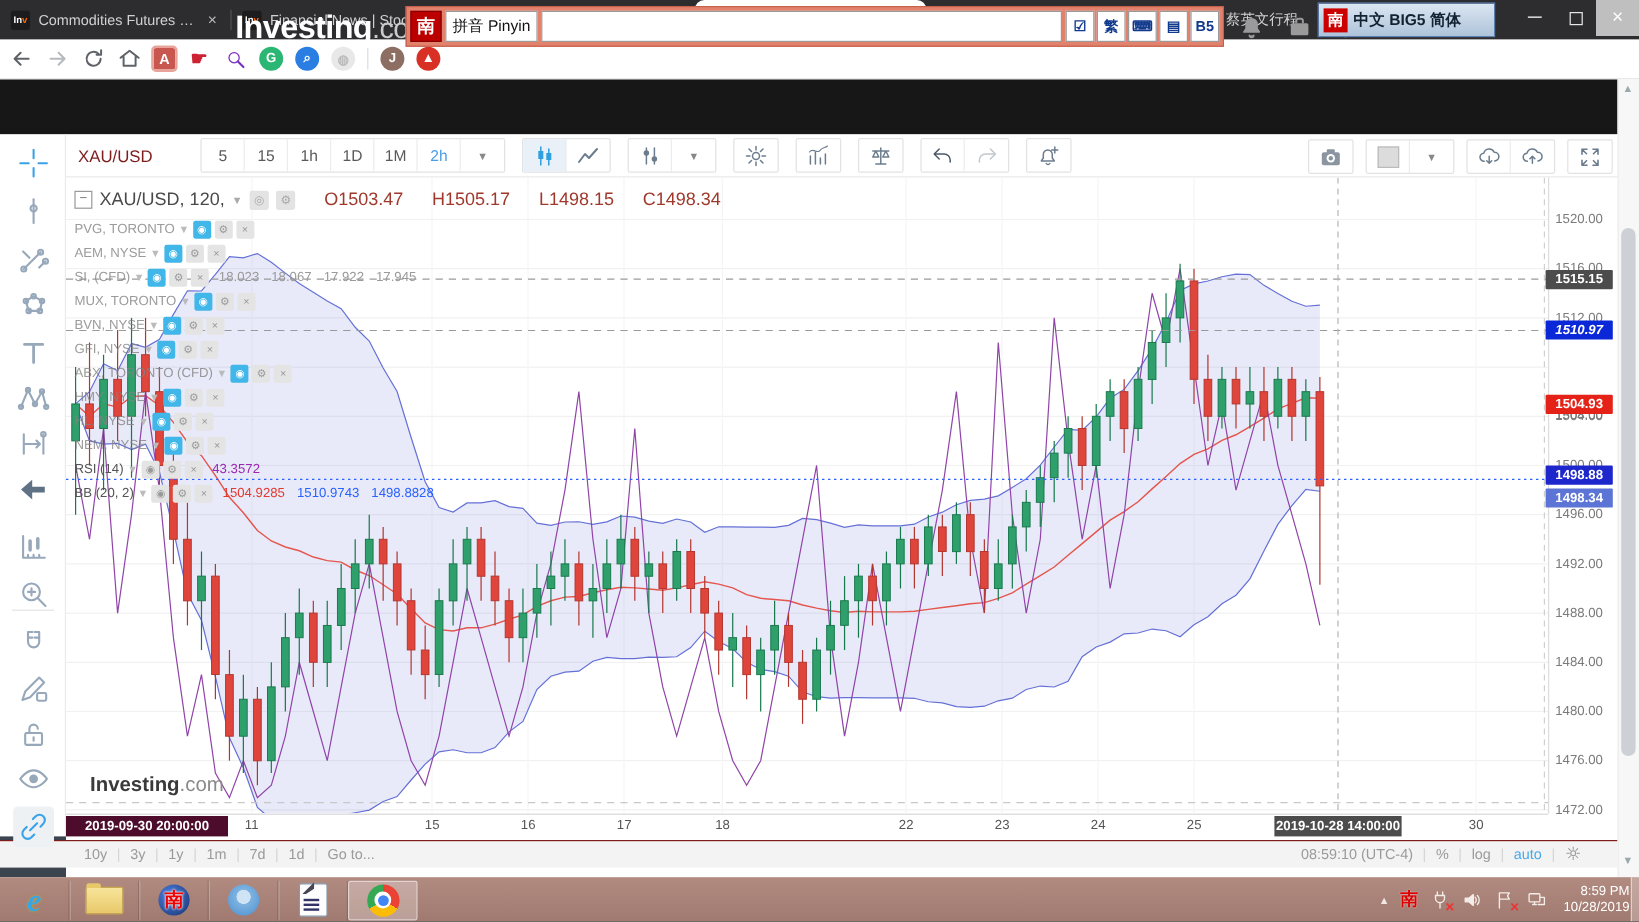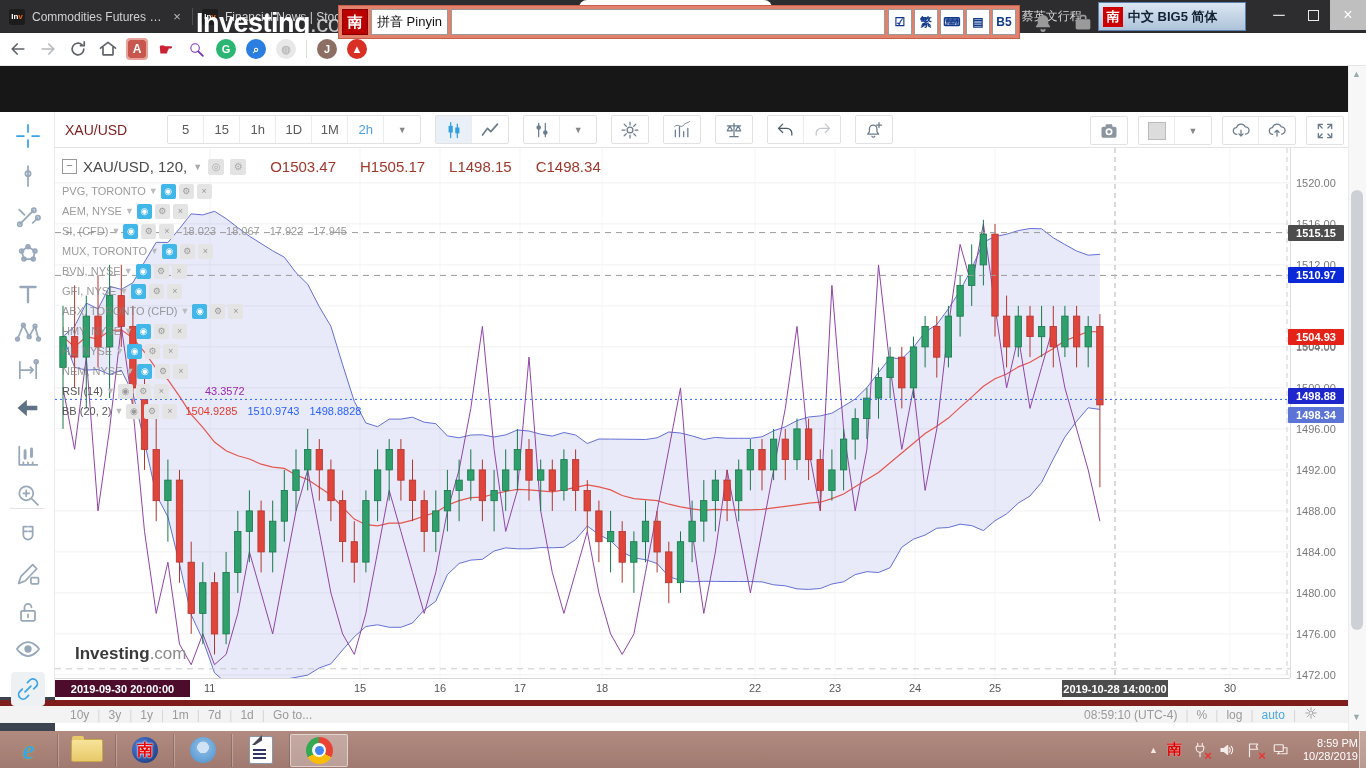--- a/index.html
+++ b/index.html
@@ -98,21 +98,21 @@
   #paxis{left:1290px;top:148px;width:58px;height:530px;background:#fff;border-left:1px solid #ddd;box-sizing:border-box;}
   .ptick{position:absolute;left:1296px;font-size:11px;color:#7a7a7a;z-index:4;}
   .pbadge{position:absolute;left:1288px;width:56px;height:16px;color:#fff;font-size:11px;font-weight:bold;
     display:flex;align-items:center;justify-content:center;z-index:7;border-radius:1px;}
   
   #taxis{left:55px;top:678px;width:1235px;height:22px;background:#fff;border-top:1px solid #d8d8d8;box-sizing:border-box;}
   .ttick{position:absolute;top:682px;font-size:11px;color:#555;z-index:4;}
   .tbadge{position:absolute;top:680px;height:17px;color:#fff;font-size:11px;font-weight:bold;display:flex;
     align-items:center;justify-content:center;z-index:6;}
   
-  #rangebar{left:0;top:700px;width:1348px;height:23px;background:#f3f3f3;border-top:6px solid #7f1d1d;
+  #rangebar{left:0;top:700px;width:1348px;height:23px;background:#f3f3f3;border-top:1px solid #7f1d1d;
     display:flex;align-items:center;font-size:12px;color:#9a9a9a;box-sizing:border-box;}
   #rangebar .sep{color:#d5d5d5;margin:0 8px;}
   #rangebar .auto{color:#4aa8e8;}
   #ranges{margin-left:70px;display:flex;align-items:center;}
   #rbright{position:absolute;right:30px;display:flex;align-items:center;}
   
   #pscroll{left:1348px;top:66px;width:18px;height:665px;background:#f7f7f7;border-left:1px solid #ececec;box-sizing:border-box;}
   #pthumb{position:absolute;left:1351px;top:190px;width:12px;height:440px;background:#cdd0d4;border-radius:6px;}
   .scrarrow{position:absolute;left:1352px;font-size:9px;color:#9aa;}
   
@@ -701,21 +701,21 @@
         <span class="sqbtn gray">⚙</span>
         <span class="sqbtn gray">×</span>
       </div>
       <div class="irow strong">
         <span>RSI (14)</span>
         <span class="caret" style="color: rgb(187, 187, 187);">▼</span>
         <span class="sqbtn gray">◉</span>
         <span class="sqbtn gray">⚙</span>
         <span class="sqbtn gray">×</span>
         <span class="vals">
-          <span style="color: rgb(156, 39, 176); margin-left: 28px;">43.3572</span>
+          <span style="color: rgb(156, 39, 176);">43.3572</span>
         </span>
       </div>
       <div class="irow strong">
         <span>BB (20, 2)</span>
         <span class="caret" style="color: rgb(187, 187, 187);">▼</span>
         <span class="sqbtn gray">◉</span>
         <span class="sqbtn gray">⚙</span>
         <span class="sqbtn gray">×</span>
         <span class="vals">
           <span style="color: rgb(226, 58, 46);">1504.9285</span>
@@ -885,21 +885,21 @@
     <div class="abs ptick" style="top: 340.878px;">1504.00</div>
     <div class="abs ptick" style="top: 381.884px;">1500.00</div>
     <div class="abs ptick" style="top: 422.89px;">1496.00</div>
     <div class="abs ptick" style="top: 463.896px;">1492.00</div>
     <div class="abs ptick" style="top: 504.901px;">1488.00</div>
     <div class="abs ptick" style="top: 545.907px;">1484.00</div>
     <div class="abs ptick" style="top: 586.913px;">1480.00</div>
     <div class="abs ptick" style="top: 627.919px;">1476.00</div>
     <div class="abs ptick" style="top: 668.925px;">1472.00</div>
     <div class="abs pbadge" style="top: 224.574px; background: rgb(76, 76, 76);">1515.15</div>
-    <div class="abs pbadge" style="top: 267.426px; background: rgb(10, 40, 216);">1510.97</div>
+    <div class="abs pbadge" style="top: 267.426px; background: rgb(10, 40, 216); font-style: italic;">1510.97</div>
     <div class="abs pbadge" style="top: 329.344px; background: rgb(228, 34, 23);">1504.93</div>
     <div class="abs pbadge" style="top: 388.366px; background: rgb(30, 39, 204);">1498.88</div>
     <div class="abs pbadge" style="top: 406.901px; background: rgb(91, 116, 214);">1498.34</div>
     <div class="abs ttick" style="left: 204px;">11</div>
     <div class="abs ttick" style="left: 354px;">15</div>
     <div class="abs ttick" style="left: 434px; text-align: right;">16</div>
     <div class="abs ttick" style="left: 514px;">17</div>
     <div class="abs ttick" style="left: 596px;">18</div>
     <div class="abs ttick" style="left: 749px;">22</div>
     <div class="abs ttick" style="left: 829px;">23</div>

